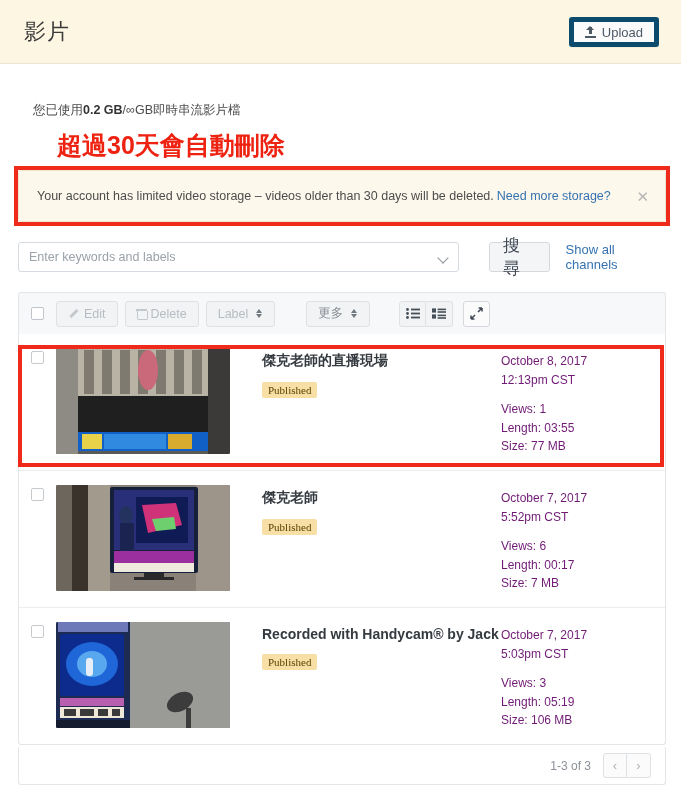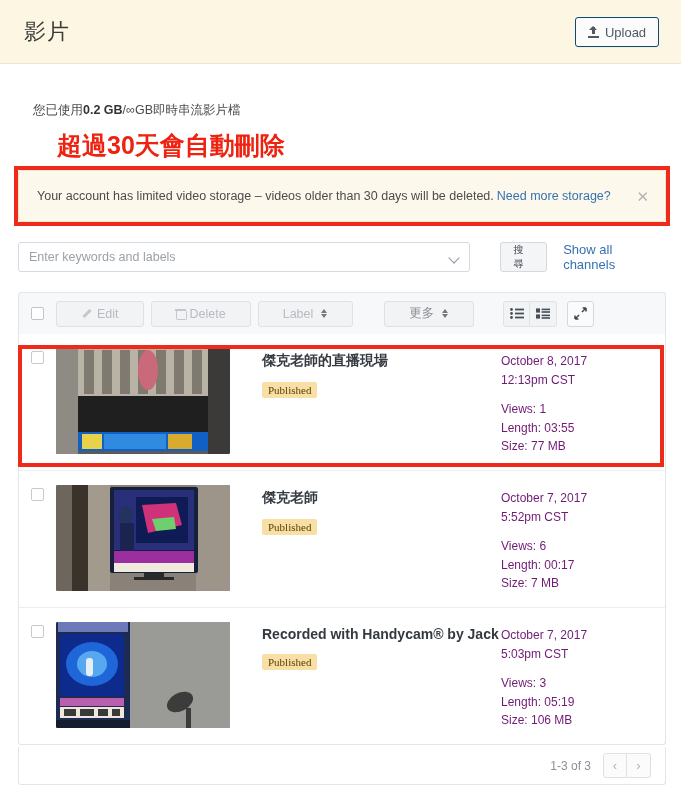--- a/index.html
+++ b/index.html
@@ -15,21 +15,21 @@
   .header {
     height: 64px; background: #fdf6e3;
     border-bottom: 1px solid #ece5d2;
     display: flex; align-items: center;
     padding: 0 24px; position: relative;
   }
   .page-title { font-size: 22px; color: #3b3b3b; letter-spacing: 1px; }
   .upload-btn {
     position: absolute; right: 22px; top: 17px;
     height: 30px; min-width: 84px;
-    background: #fbfbfb; border: 1px solid #0c4a6e; border-radius: 3px;
+    background: #fbfbfb; border: 5px solid #0c4a6e; border-radius: 3px;
     display: flex; align-items: center; justify-content: center; gap: 6px;
     font-size: 13px; color: #4d5a66; padding: 0 11px;
     box-shadow: 0 1px 0 rgba(0,0,0,.03);
   }
   .up-icon { display: inline-block; width: 11px; height: 12px; position: relative; }
   .up-icon:before {
     content:""; position:absolute; left:4px; top:1px; width:3px; height:7px; background:#4d5a66;
   }
   .up-icon:after {
     content:""; position:absolute; left:1px; top:0px;
@@ -92,37 +92,37 @@
   }
   .search-input::placeholder { color: #9aa1a8; }
   .chev-down {
     position: absolute; right: 11px; top: 11px;
     width: 8px; height: 8px; border-right: 1.6px solid #8d959c; border-bottom: 1.6px solid #8d959c;
     transform: rotate(45deg);
   }
   .search-btn {
     margin-left: 30px; height: 30px; padding: 0 13px;
     background: #f4f5f7; border: 1px solid #d5d9de; border-radius: 3px;
-    font-size: 10px; color: #3d4651; display:flex; align-items:center;
+    font-size: 17px; color: #3d4651; display:flex; align-items:center;
   }
   .show-all { margin-left: 16px; font-size: 13px; color: #3572b0; }
 
   
   .toolbar {
     position: absolute; left: 18px; top: 292px; width: 648px; height: 42px;
     background: #f7f8f9; border: 1px solid #e3e6e8; border-bottom: 0;
     border-radius: 3px 3px 0 0;
     display: flex; align-items: center; padding: 0 12px;
   }
   .tb-check {
     width: 13px; height: 13px; border: 1px solid #bfc5cb; border-radius: 2px;
     background: #fff; margin-right: 12px; flex: 0 0 auto;
   }
   .tb-btn {
-    height: 26px; padding: 0 24px; margin-right: 7px;
+    height: 26px; padding: 0 11px; margin-right: 7px;
     background: #f2f3f5; border: 1px solid #dfe2e5; border-radius: 3px;
     font-size: 12.5px; color: #b7bcc2;
     display: flex; align-items: center; gap: 5px;
   }
   .tb-btn.more { margin-left: 24px; color:#8b9198; }
   .pencil-icon { display:inline-block; width:11px; height:11px; position:relative; }
   .pencil-icon:before{
     content:""; position:absolute; left:1px; top:4px; width:10px; height:3px;
     background:#c3c8cd; transform: rotate(-45deg);
   }

